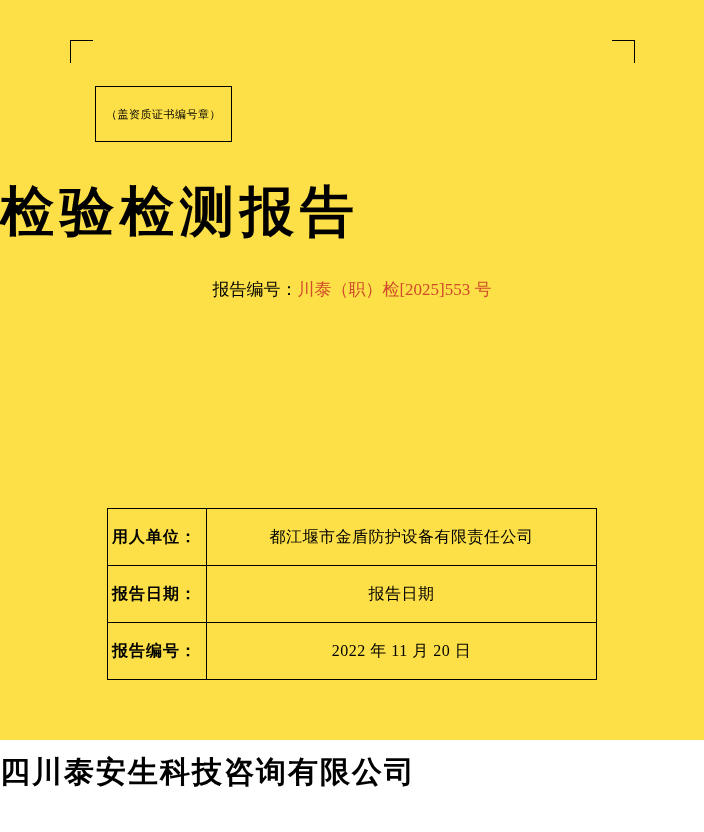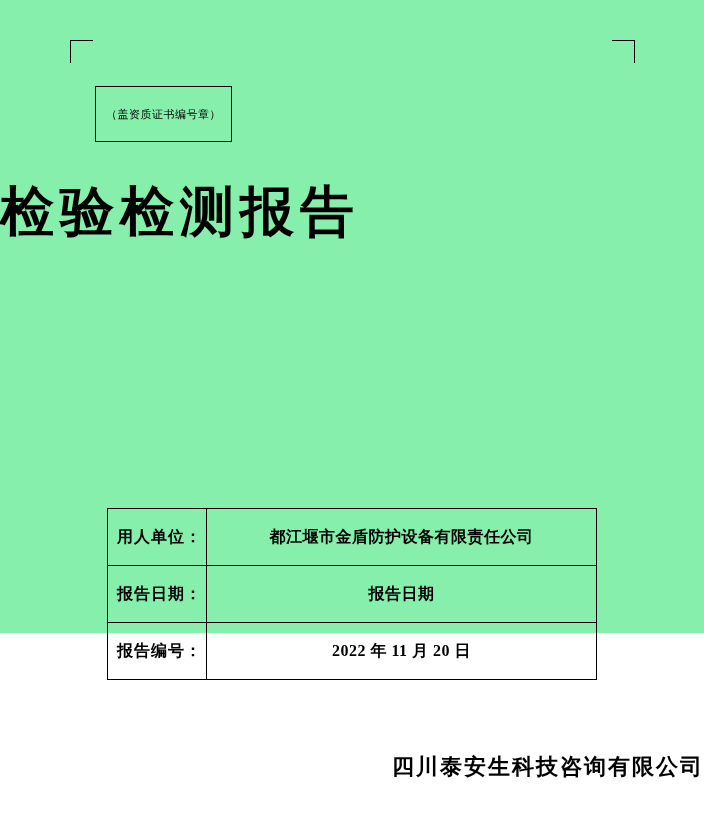--- a/index.html
+++ b/index.html
@@ -14,22 +14,22 @@
     font-family: "Liberation Serif", "DejaVu Serif", serif;
     color: #000000;
     overflow: hidden;
   }
 
   .page {
     position: absolute;
     left: 0;
     top: 0;
     width: 704px;
-    height: 633px;
-    background: #86efac;
+    height: 740px;
+    background: #fde047;
   }
 
   
   .crop-mark {
     position: absolute;
     width: 22px;
     height: 22px;
   }
   .crop-tl { left: 70px;  top: 40px;  border-left: 1px solid #000; border-top: 1px solid #000; }
   .crop-tr { left: 612px; top: 40px;  border-right: 1px solid #000; border-top: 1px solid #000; }
@@ -92,59 +92,62 @@
     table-layout: fixed;
   }
   .info-table td {
     border: 1px solid #000000;
     height: 54px;
     vertical-align: middle;
     font-size: 16px;
   }
   .info-table td.cell-label {
     width: 90px;
-    text-align: right;
+    text-align: left;
     font-weight: bold;
     letter-spacing: 1px;
     padding: 0 4px;
   }
   .info-table td.cell-value {
     text-align: center;
-    font-weight: bold;
+    font-weight: normal;
     letter-spacing: 0.5px;
   }
 
   
   .footer-company {
     position: absolute;
     left: 0;
     top: 752px;
     width: 704px;
-    text-align: right;
+    text-align: left;
     font-family: "DejaVu Serif", "Liberation Serif", serif;
     font-weight: bold;
-    font-size: 22px;
+    font-size: 30px;
     letter-spacing: 2px;
     color: #000000;
   }
 </style>
 </head>
 <body>
 
 <div class="page">
 
   <div class="crop-mark crop-tl"></div>
   <div class="crop-mark crop-tr"></div>
 
   <div class="seal-box">
     <span class="seal-box-text">（盖资质证书编号章）</span>
   </div>
 
   <div class="main-title">检验检测报告</div>
 
+  <div class="report-no-line">
+    <span class="label">报告编号：</span><span class="value">川泰（职）检[2025]553 号</span>
+  </div>
 
   <table class="info-table">
     <tbody>
       <tr>
         <td class="cell-label">用人单位：</td>
         <td class="cell-value">都江堰市金盾防护设备有限责任公司</td>
       </tr>
       <tr>
         <td class="cell-label">报告日期：</td>
         <td class="cell-value">报告日期</td>

